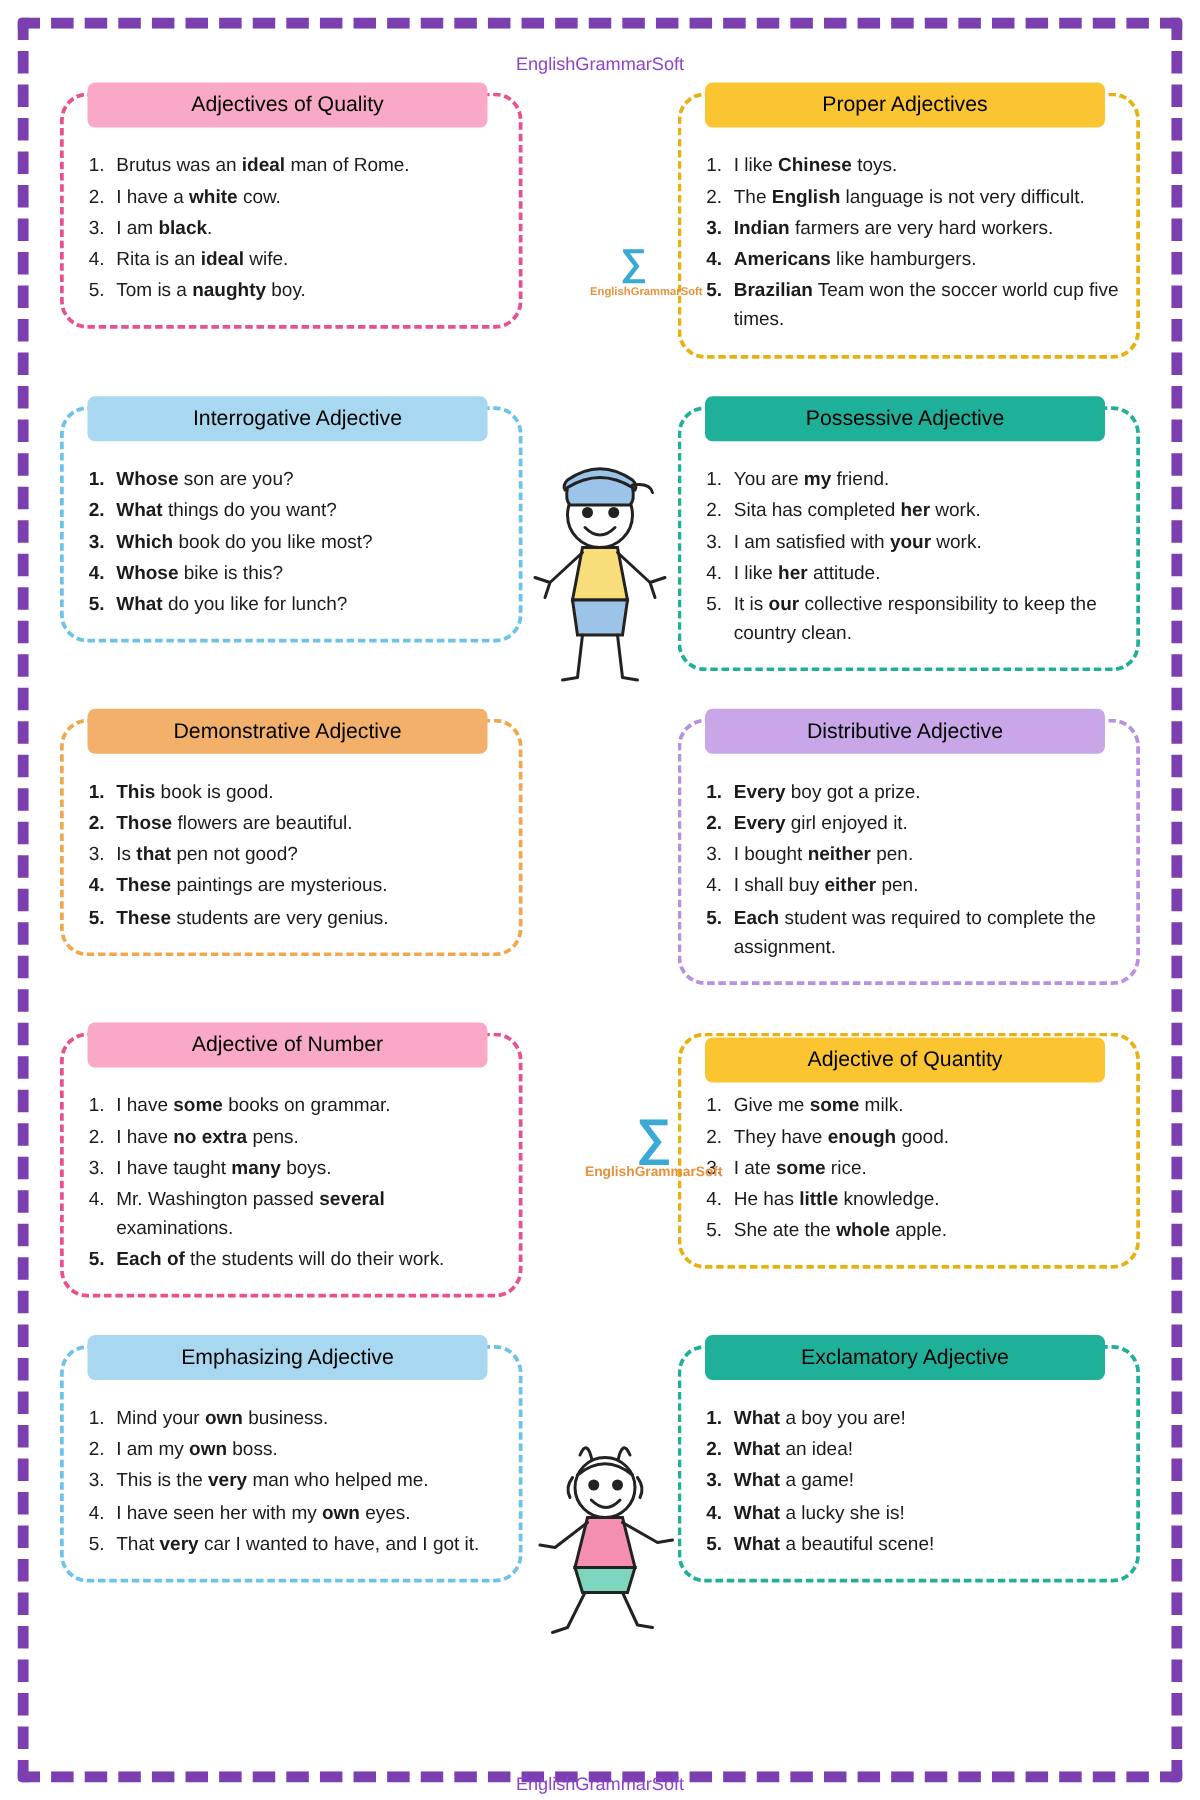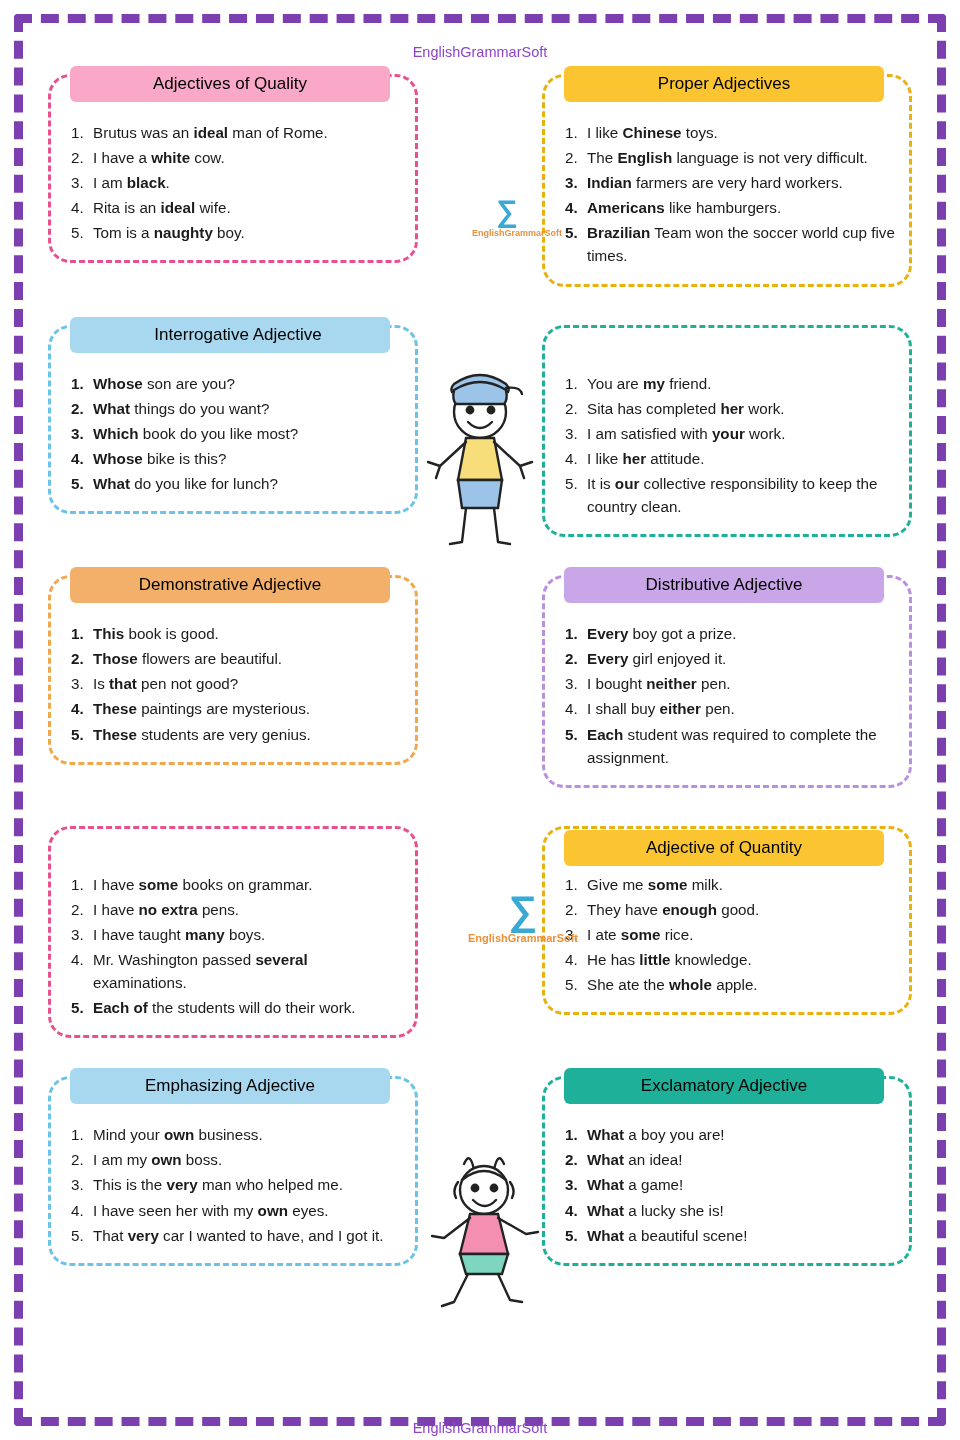--- a/index.html
+++ b/index.html
@@ -244,20 +244,21 @@
                 <span class="txt"><b>Whose</b><span> bike is this?</span></span>
               </li>
               <li class="bold">
                 <span class="num">5.</span>
                 <span class="txt"><b>What</b><span> do you like for lunch?</span></span>
               </li>
             </ol>
           </div>
         </div>
         <div class="card">
+          <div class="card-head" style="background: rgb(31, 176, 154);">Possessive Adjective</div>
           <div class="card-box" style="border-color: rgb(31, 176, 154);">
             <ol class="list">
               <li>
                 <span class="num">1.</span>
                 <span class="txt"><span>You are </span><b>my</b><span> friend.</span></span>
               </li>
               <li>
                 <span class="num">2.</span>
                 <span class="txt"><span>Sita has completed </span><b>her</b><span> work.</span></span>
               </li>
@@ -324,20 +325,21 @@
                 <span class="txt"><span>I shall buy </span><b>either</b><span> pen.</span></span>
               </li>
               <li class="bold">
                 <span class="num">5.</span>
                 <span class="txt"><b>Each</b><span> student was required to complete the assignment.</span></span>
               </li>
             </ol>
           </div>
         </div>
         <div class="card">
+          <div class="card-head" style="background: rgb(249, 168, 200);">Adjective of Number</div>
           <div class="card-box" style="border-color: rgb(232, 80, 143);">
             <ol class="list">
               <li>
                 <span class="num">1.</span>
                 <span class="txt"><span>I have </span><b>some</b><span> books on grammar.</span></span>
               </li>
               <li>
                 <span class="num">2.</span>
                 <span class="txt"><span>I have </span><b>no extra</b><span> pens.</span></span>
               </li>

